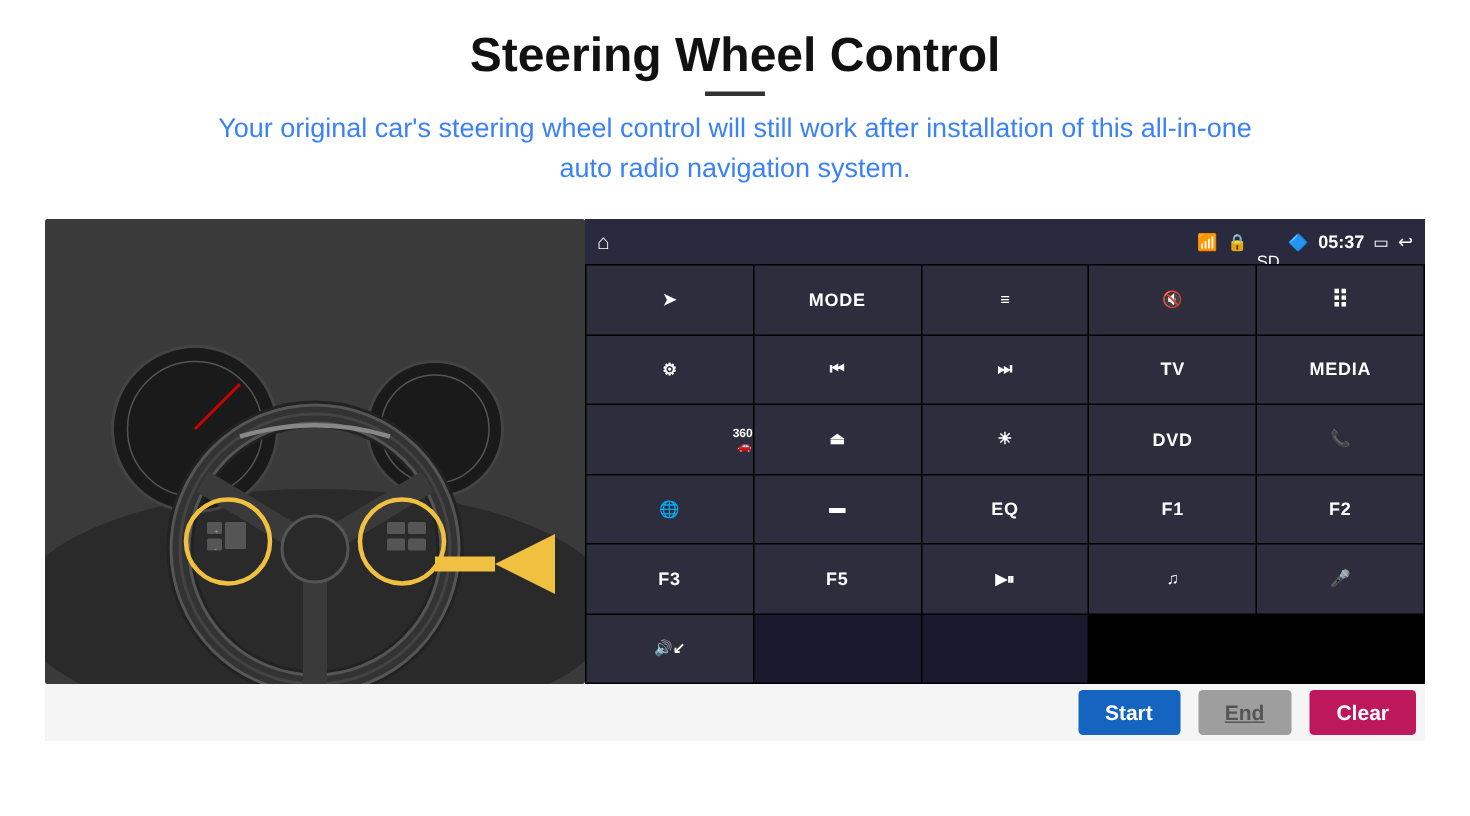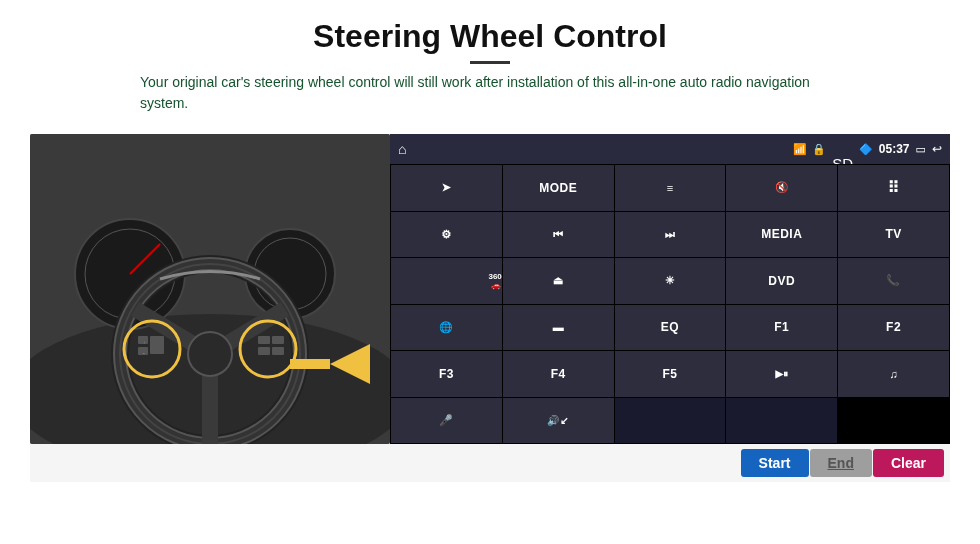--- a/index.html
+++ b/index.html
@@ -33,23 +33,23 @@
     }
 
     .title-divider {
       width: 40px;
       height: 3px;
       background: #333;
       margin: 6px auto 8px auto;
     }
 
     .subtitle {
-      font-size: 14px;
-      color: #14532d;
-      text-align: left;
+      font-size: 18px;
+      color: #3b82f6;
+      text-align: center;
       line-height: 1.5;
       font-family: Arial, sans-serif;
       max-width: 700px;
       margin-bottom: 14px;
     }
 
     .content-area {
       display: flex;
       width: 100%;
       gap: 0;
@@ -135,22 +135,21 @@
       font-size: 12px;
       letter-spacing: 0.5px;
     }
 
     
     .action-bar {
       display: flex;
       justify-content: flex-end;
       background: #f5f5f5;
       padding: 4px 6px;
-      gap: 1px;
-      align-items: center;
+      gap: 12px;
       height: 38px;
     }
 
     .action-btn {
       padding: 6px 18px;
       font-size: 14px;
       font-family: Arial, sans-serif;
       font-weight: bold;
       border: none;
       border-radius: 3px;
@@ -236,59 +235,58 @@
 
     <div class="control-panel">
 
       <div class="status-bar">
         <div class="status-left">
           <span style="font-size:14px; cursor:pointer;">⌂</span>
         </div>
         <div class="status-right">
           <span style="font-size:11px;">📶</span>
           <span style="font-size:11px;">🔒</span>
-          <span style="font-size:15px;margin-top:28px;">SD</span>
+          <span style="font-size:11px;margin-top:28px;">SD</span>
           <span style="font-size:11px;">🔷</span>
           <span style="font-size:12px; font-weight:bold;">05:37</span>
           <span style="font-size:11px;">▭</span>
           <span style="font-size:12px; cursor:pointer;">↩</span>
         </div>
       </div>
 
       <div class="button-grid">
 
         <button class="btn">➤</button>
         <button class="btn text-btn">MODE</button>
         <button class="btn">≡</button>
         <button class="btn">🔇</button>
         <button class="btn" style="font-size:16px;">⠿</button>
 
         <button class="btn">⚙</button>
         <button class="btn">⏮</button>
         <button class="btn">⏭</button>
+        <button class="btn text-btn">TV</button>
         <button class="btn text-btn">MEDIA</button>
-        <button class="btn text-btn">TV</button>
 
         <button class="btn" style="font-size:9px; display:flex; flex-direction:column; align-items:flex-end;">
           <span style="font-size:8px;">360</span>
           <span style="font-size:8px;">🚗</span>
         </button>
         <button class="btn">⏏</button>
         <button class="btn">☀</button>
         <button class="btn text-btn">DVD</button>
 
         <button class="btn">📞</button>
         <button class="btn">🌐</button>
         <button class="btn">▬</button>
         <button class="btn text-btn">EQ</button>
         <button class="btn text-btn">F1</button>
 
         <button class="btn text-btn">F2</button>
         <button class="btn text-btn">F3</button>
-        <button class="btn text-btn">F4</button>
         <button class="btn text-btn">F5</button>
         <button class="btn" style="font-size:10px;">▶⏸</button>
 
         <button class="btn">♫</button>
         <button class="btn">🎤</button>
         <button class="btn" style="font-size:10px;">🔊↙</button>
         <button class="btn" style="background:#1a1a2e;"></button>
         <button class="btn" style="background:#1a1a2e;"></button>
       </div>
     </div>

